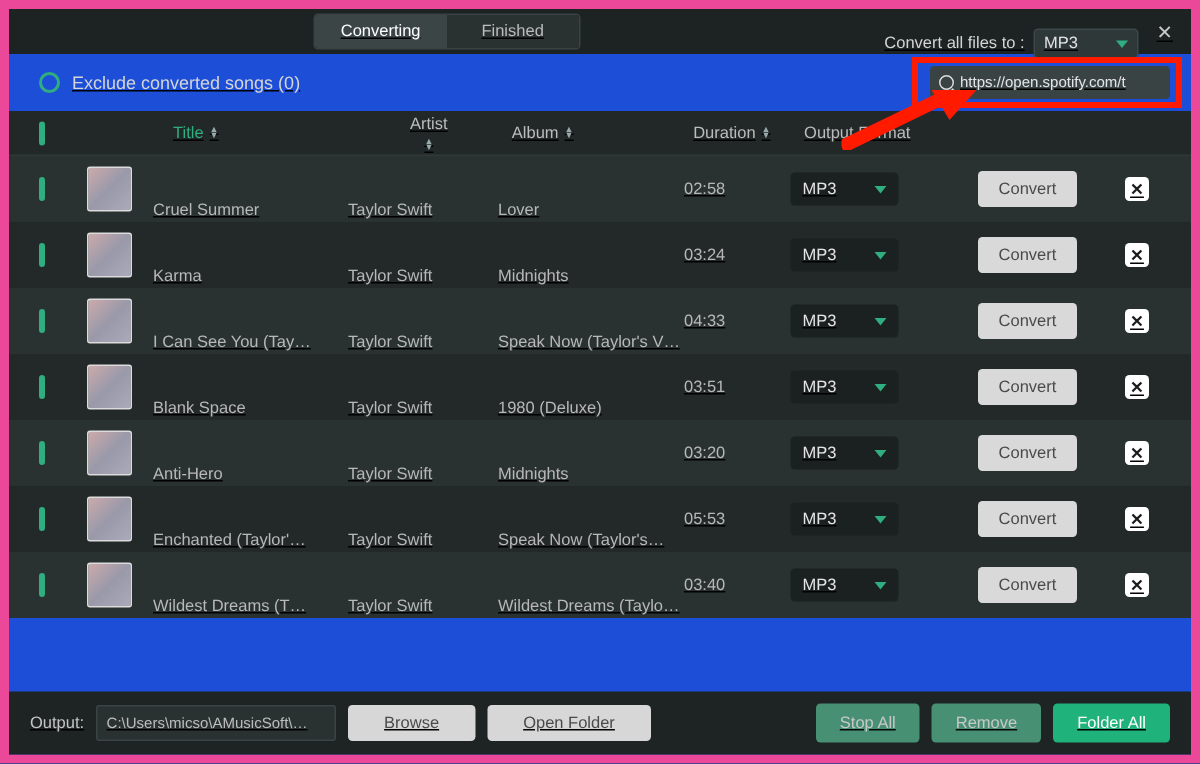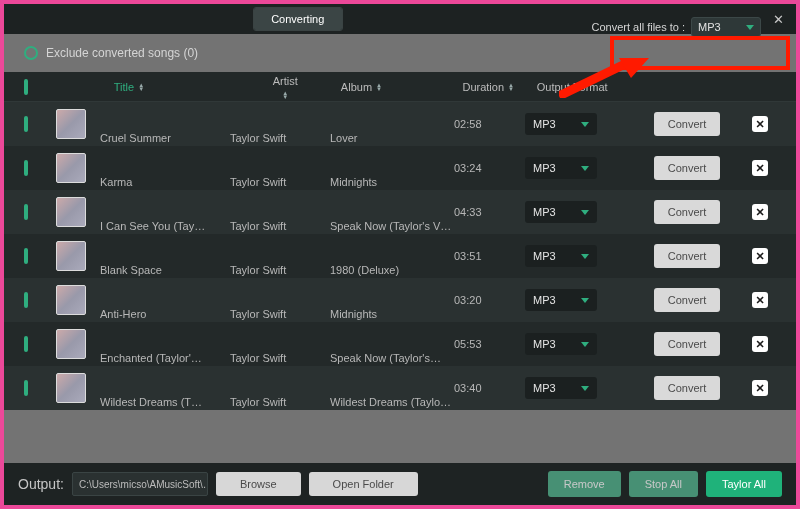--- a/index.html
+++ b/index.html
@@ -1,17 +1,17 @@
 <!DOCTYPE html>
 <html><head>
 <meta charset="utf-8">
 <style>
 *{box-sizing:border-box;margin:0;padding:0;font-family:Arial,Helvetica,sans-serif;}
 html,body{width:800px;height:509px;overflow:hidden;background:#1f2424;}
-.app{width:800px;height:509px;background:#737373;display:flex;flex-direction:column;border:4px solid #ec4899;}
+.app{width:800px;height:509px;background:#1d4ed8;display:flex;flex-direction:column;border:6px solid #ec4899;text-decoration:underline;}
 .topbar{height:30px;display:flex;align-items:center;padding:0 8px;gap:8px;background:#1d2222;}
 .tab-group{display:flex;margin:0 auto;border:1px solid #3a4343;border-radius:3px;overflow:hidden;}
 .tab{width:88px;height:22px;display:flex;align-items:center;justify-content:center;font-size:11px;color:#bcbcbc;background:#2a3131;}
 .tab.active{background:#3b4545;color:#fff;}
 .convert-all{display:flex;align-items:center;gap:6px;font-size:11px;color:#d5d5d5;margin-top:16px;}
 .dropdown-top{width:70px;height:20px;background:#2e3838;border:1px solid #3c4848;border-radius:3px;display:flex;align-items:center;justify-content:space-between;padding:0 6px;color:#e2e2e2;font-size:11px;}
 .caret{width:0;height:0;border-left:4px solid transparent;border-right:4px solid transparent;border-top:5px solid #2fae7f;}
 .close-x{color:#c9c9c9;font-size:13px;padding:0 4px;cursor:pointer;}
 .urlbar-row{display:flex;align-items:center;height:38px;padding:0 14px 0 20px;gap:10px;position:relative;}
 .exclude{display:flex;align-items:center;gap:8px;color:#d5d5d5;font-size:12px;}
@@ -38,51 +38,56 @@
 .list{flex:1;overflow:hidden;}
 .row{display:flex;align-items:center;height:44px;padding:0 14px 0 20px;font-size:11px;color:#b8b8b8;}
 .row.even{background:#2a3131;}
 .row.odd{background:#232929;}
 .chk{width:12px;height:12px;border:2px solid #2fae7f;border-radius:2px;}
 .art{width:30px;height:30px;border:1px solid #dcdcdc;border-radius:2px;background:linear-gradient(135deg,#caa,#99a,#aab);}
 .fmt-drop{width:72px;height:22px;background:#1b2020;border-radius:3px;display:flex;align-items:center;justify-content:space-between;padding:0 8px;color:#e5e5e5;}
 .convert-btn{width:66px;height:24px;background:#d9d9d9;color:#4a4a4a;border:none;border-radius:3px;font-size:11px;cursor:pointer;}
 .row-x{width:16px;height:16px;background:#fff;color:#1b1b1b;border-radius:3px;display:flex;align-items:center;justify-content:center;font-weight:bold;font-size:11px;cursor:pointer;}
 .footer{height:42px;display:flex;align-items:center;gap:8px;padding:0 14px;background:#1e2323;}
-.footer-label{color:#c5c5c5;font-size:14px;}
-.path-box{width:136px;height:24px;background:#2a3131;border:1px solid #3a4444;border-radius:2px;color:#bdbdbd;font-size:10px;display:flex;align-items:center;padding:0 6px;overflow:hidden;white-space:nowrap;}
+.footer-label{color:#c5c5c5;font-size:11px;}
+.path-box{width:160px;height:24px;background:#2a3131;border:1px solid #3a4444;border-radius:2px;color:#bdbdbd;font-size:10px;display:flex;align-items:center;padding:0 6px;overflow:hidden;white-space:nowrap;}
 .btn-grey{height:24px;padding:0 24px;background:#d7d7d7;color:#4a4a4a;border:none;border-radius:3px;font-size:11px;cursor:pointer;}
 .footer-spacer{flex:1;}
 .btn-green-ghost{height:26px;padding:0 16px;background:#55b58f;color:#fff;border:none;border-radius:3px;font-size:11px;opacity:.75;cursor:pointer;}
 .btn-green{height:26px;padding:0 16px;background:#1fb27a;color:#fff;border:none;border-radius:3px;font-size:11px;cursor:pointer;}
 .ellipsis{white-space:nowrap;overflow:hidden;text-overflow:ellipsis;margin-top:28px;}
 </style>
 </head>
 <body>
 
 <div class="app">
 
   <div class="topbar">
     <div class="tab-group">
       <div class="tab active">Converting</div>
+      <div class="tab">Finished</div>
     </div>
     <div class="convert-all">
       <span>Convert all files to :</span>
       <div class="dropdown-top">
         <span>MP3</span>
         <span class="caret"></span>
       </div>
     </div>
     <span class="close-x">✕</span>
   </div>
 
   <div class="urlbar-row">
     <div class="exclude">
       <span class="exclude-circle"></span>
       <span>Exclude converted songs (0)</span>
+    </div>
+    <div class="urlbox">
+      <span class="mag"></span>
+      <span>https://open.spotify.com/t</span>
     </div>
     <div class="highlight-box"></div>
     <svg class="red-arrow" width="90" height="40" viewBox="0 0 90 40">
       <line x1="0" y1="38" x2="66" y2="6" stroke="#ff1a00" stroke-width="9"></line>
       <polygon points="60,0 90,0 72,20" fill="#ff1a00"></polygon>
     </svg>
   </div>
 
   <div class="header-row">
     <div class="col-chk"><span class="chk"></span></div>
@@ -258,18 +263,18 @@
         </div>
       </div>
     </div>
 
   <div class="footer">
     <span class="footer-label">Output:</span>
     <div class="path-box">C:\Users\micso\AMusicSoft\…</div>
     <button class="btn-grey">Browse</button>
     <button class="btn-grey">Open Folder</button>
     <div class="footer-spacer"></div>
+    <button class="btn-green-ghost">Stop All</button>
     <button class="btn-green-ghost">Remove</button>
-    <button class="btn-green-ghost">Stop All</button>
-    <button class="btn-green">Taylor All</button>
+    <button class="btn-green">Folder All</button>
   </div>
 
 </div>
 
 </body></html>

